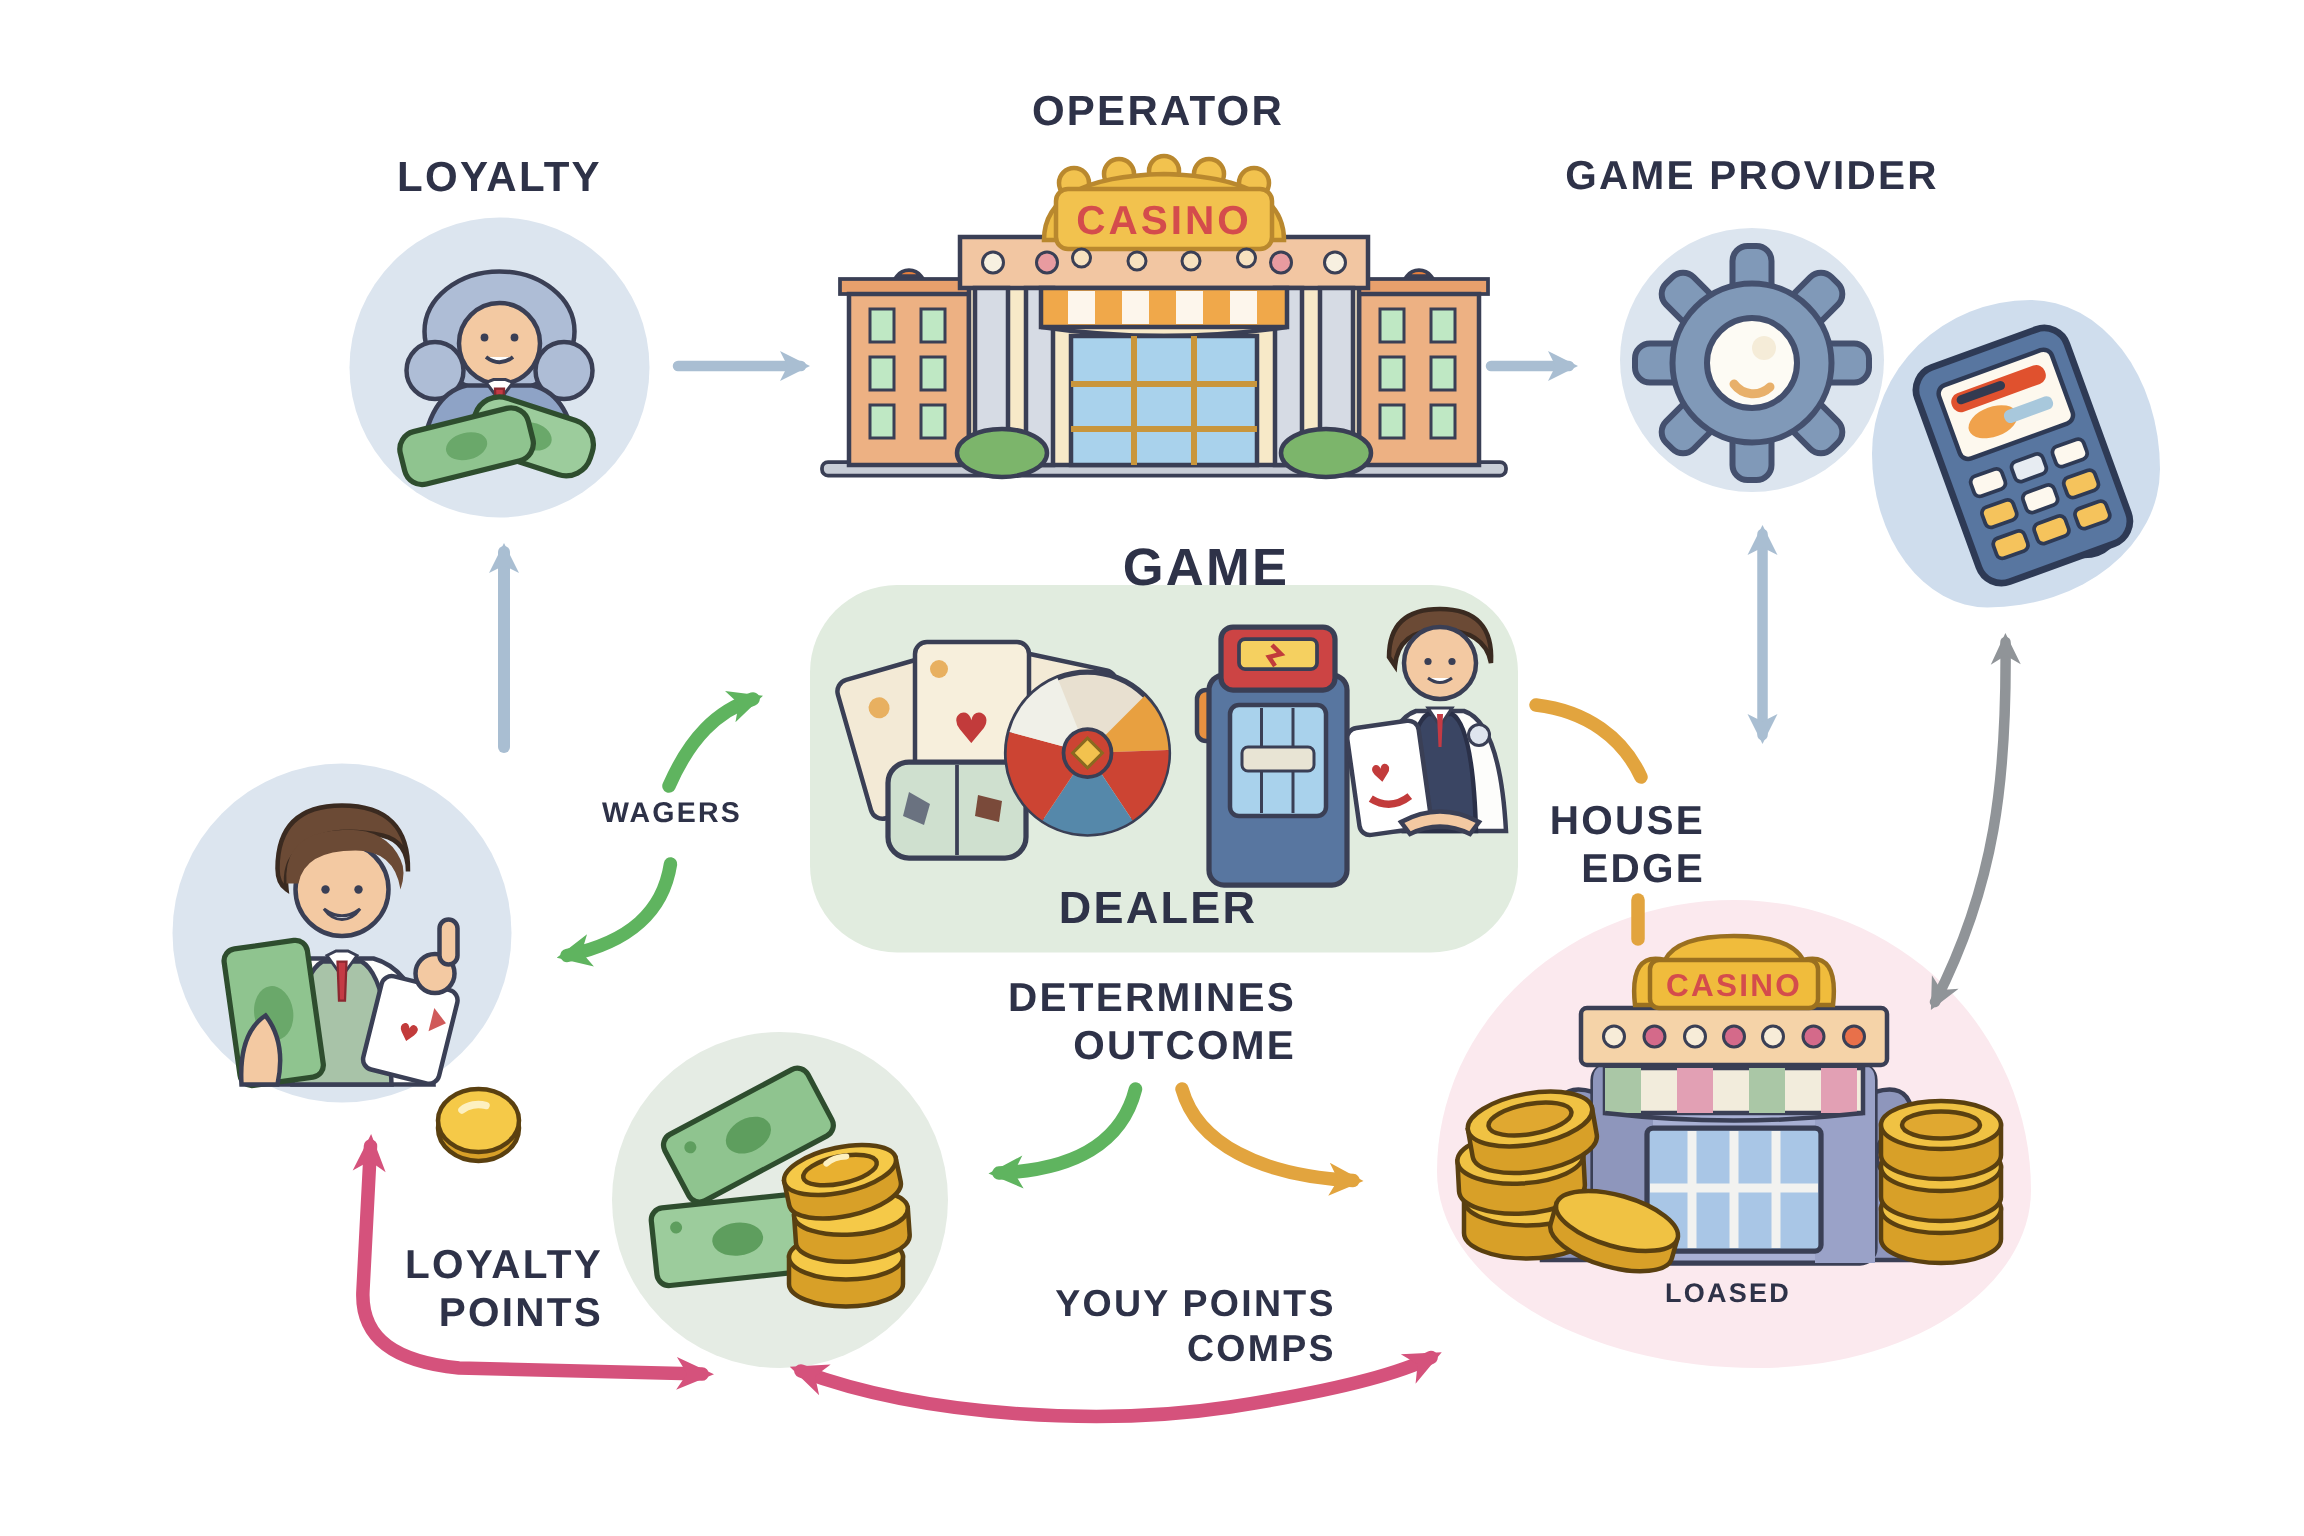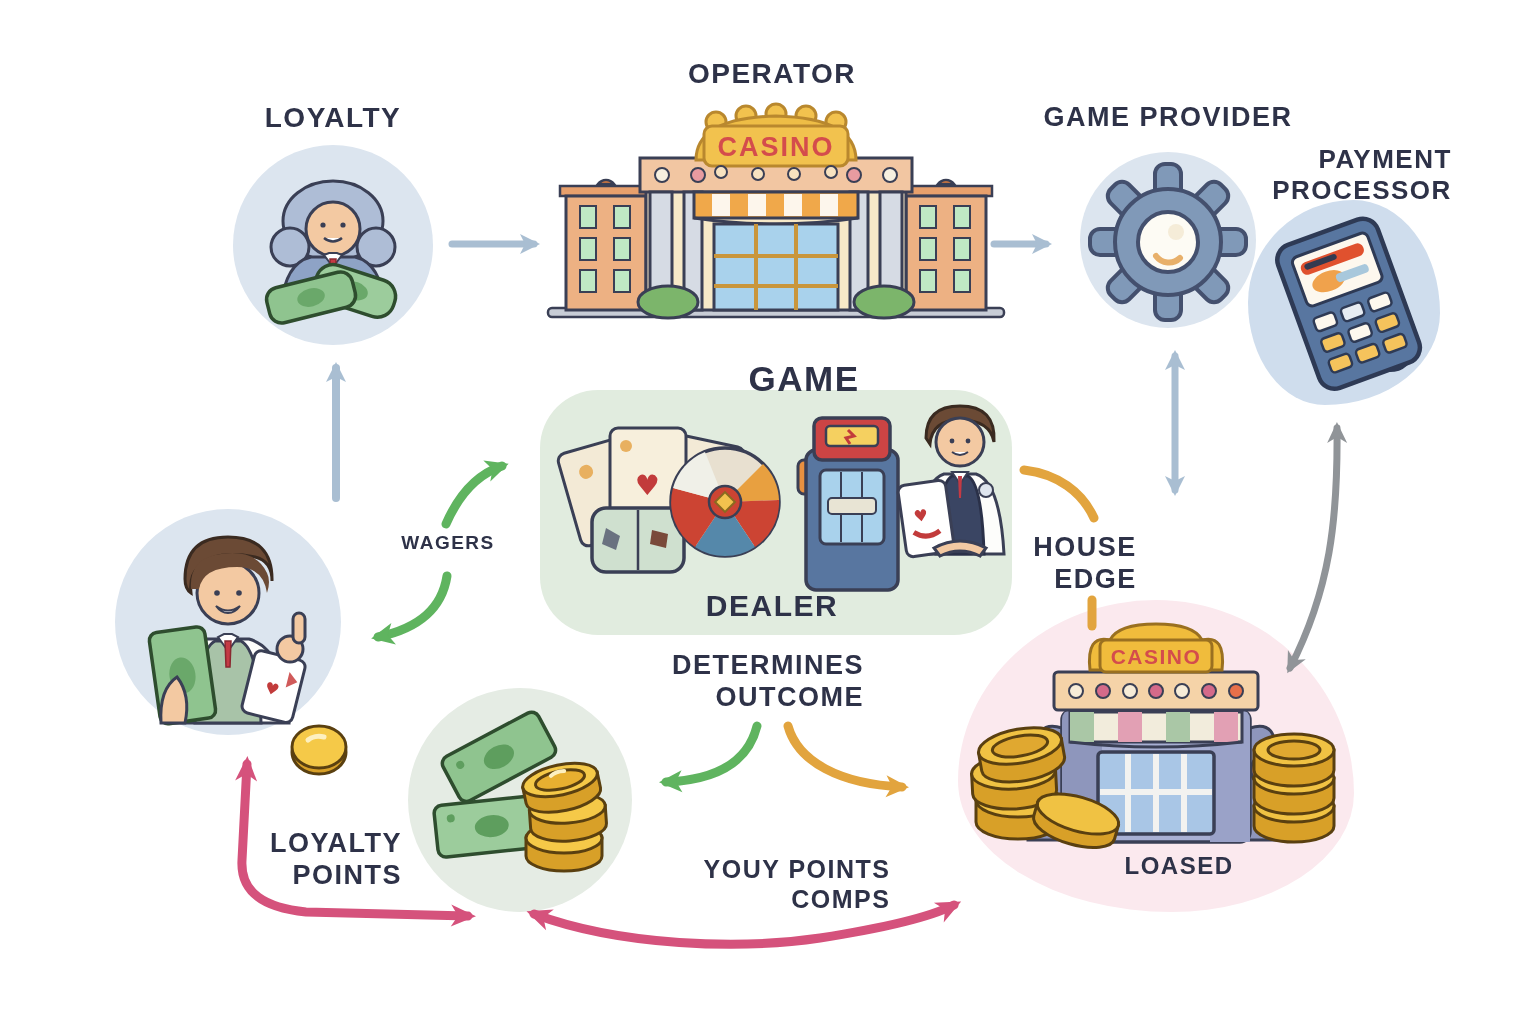--- a/index.html
+++ b/index.html
@@ -430,24 +430,20 @@
 
   <div class="lbl" style="left:333px;top:101px;font-size:28px">
     <span>LOYALTY</span>
   </div>
   <div class="lbl" style="left:772px;top:57px;font-size:28px">
     <span>OPERATOR</span>
   </div>
   <div class="lbl" style="left:1168px;top:102px;font-size:27px">
     <span>GAME PROVIDER</span>
   </div>
-  <div class="lbl" style="left:1362px;top:144px;font-size:26px">
-    <span>PAYMENT</span>
-    <span>PROCESSOR</span>
-  </div>
   <div class="lbl" style="left:448px;top:532px;font-size:19px">
     <span>WAGERS</span>
   </div>
   <div class="lbl" style="left:804px;top:358px;font-size:35px">
     <span>GAME</span>
   </div>
   <div class="lbl" style="left:772px;top:588px;font-size:30px">
     <span>DEALER</span>
   </div>
   <div class="lbl" style="left:768px;top:650px;font-size:27px">
@@ -459,17 +455,17 @@
     <span>EDGE</span>
   </div>
   <div class="lbl" style="left:336px;top:828px;font-size:27px">
     <span>LOYALTY</span>
     <span>POINTS</span>
   </div>
   <div class="lbl" style="left:797px;top:855px;font-size:25px">
     <span>YOUY POINTS</span>
     <span>COMPS</span>
   </div>
-  <div class="lbl" style="left:1179px;top:852px;font-size:24px">
+  <div class="lbl" style="left:1152px;top:852px;font-size:18px">
     <span>LOASED</span>
   </div>
 
 </div>
 
 </body></html>

